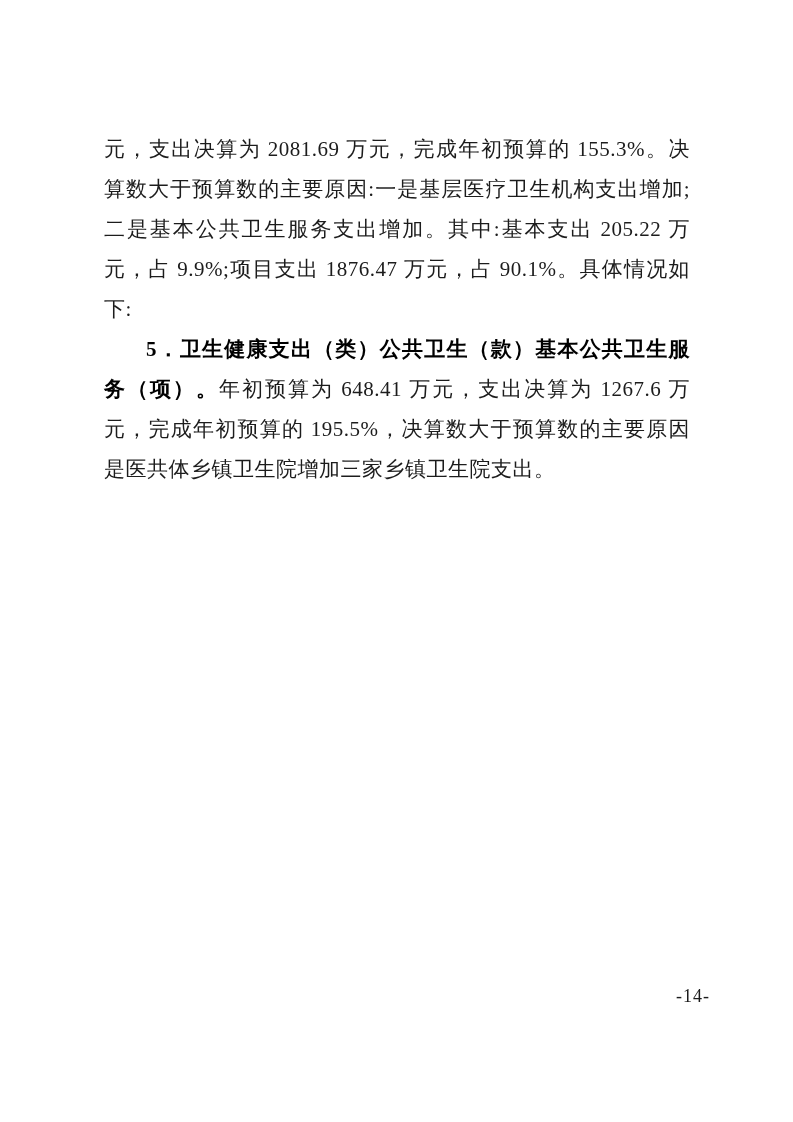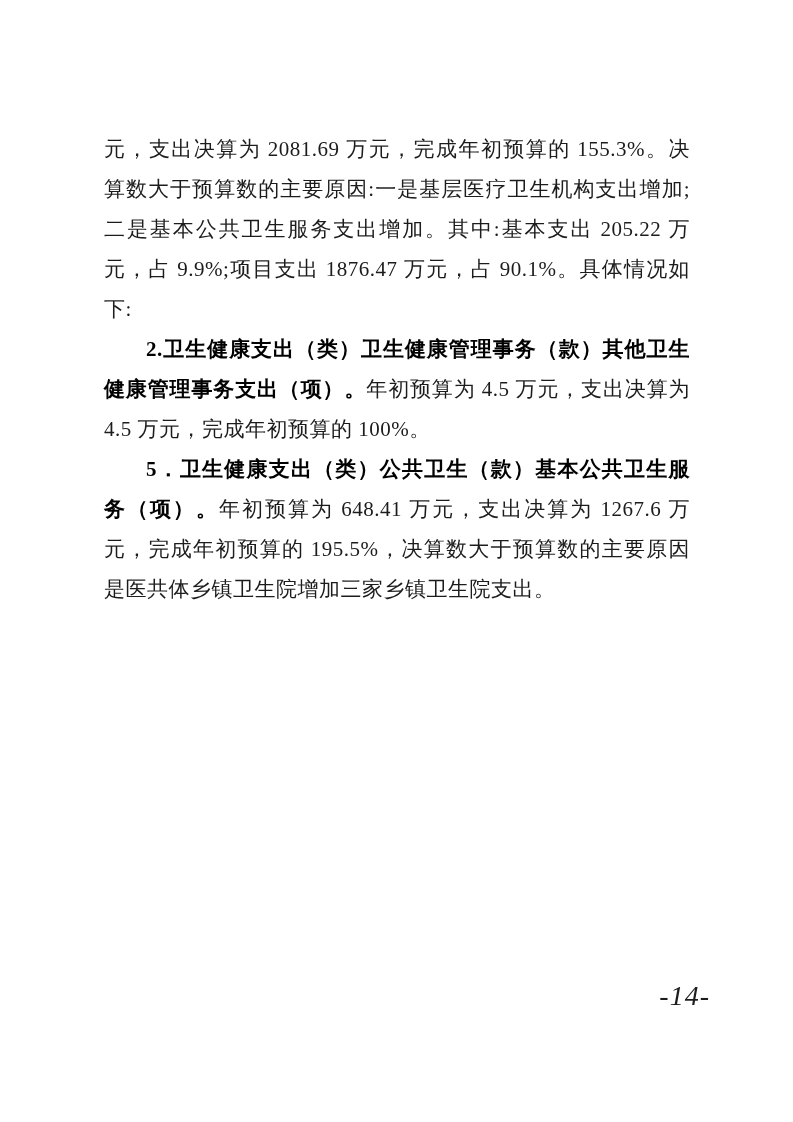--- a/index.html
+++ b/index.html
@@ -38,37 +38,35 @@
     text-indent: 2em;
   }
   .hd {
     font-weight: 700;
     color: #000000;
   }
   .pagenum {
     position: absolute;
     top: 982px;
     right: 99px;
-    font-size: 28px;
+    font-size: 18px;
     line-height: 28px;
     color: #1c1c1c;
     letter-spacing: 1px;
-    font-style: italic;
   }
 </style>
 </head>
 <body>
 
 <div class="page">
   <div class="content">
 
     <p class="para intro">元，支出决算为 2081.69 万元，完成年初预算的 155.3%。决算数大于预算数的主要原因:一是基层医疗卫生机构支出增加;二是基本公共卫生服务支出增加。其中:基本支出 205.22 万元，占 9.9%;项目支出 1876.47 万元，占 90.1%。具体情况如下:</p>
 
 
-    <p class="para item"><span class="hd">2.卫生健康支出（类）卫生健康管理事务（款）其他卫生健康管理事务支出（项）。</span><span>年初预算为 4.5 万元，支出决算为 4.5 万元，完成年初预算的 100%。</span></p>
 
 
 
     <p class="para item"><span class="hd">5．卫生健康支出（类）公共卫生（款）基本公共卫生服务（项）。</span><span>年初预算为 648.41 万元，支出决算为 1267.6 万元，完成年初预算的 195.5%，决算数大于预算数的主要原因是医共体乡镇卫生院增加三家乡镇卫生院支出。</span></p>
 
   </div>
 
   <div class="pagenum">-14-</div>
 </div>
 

